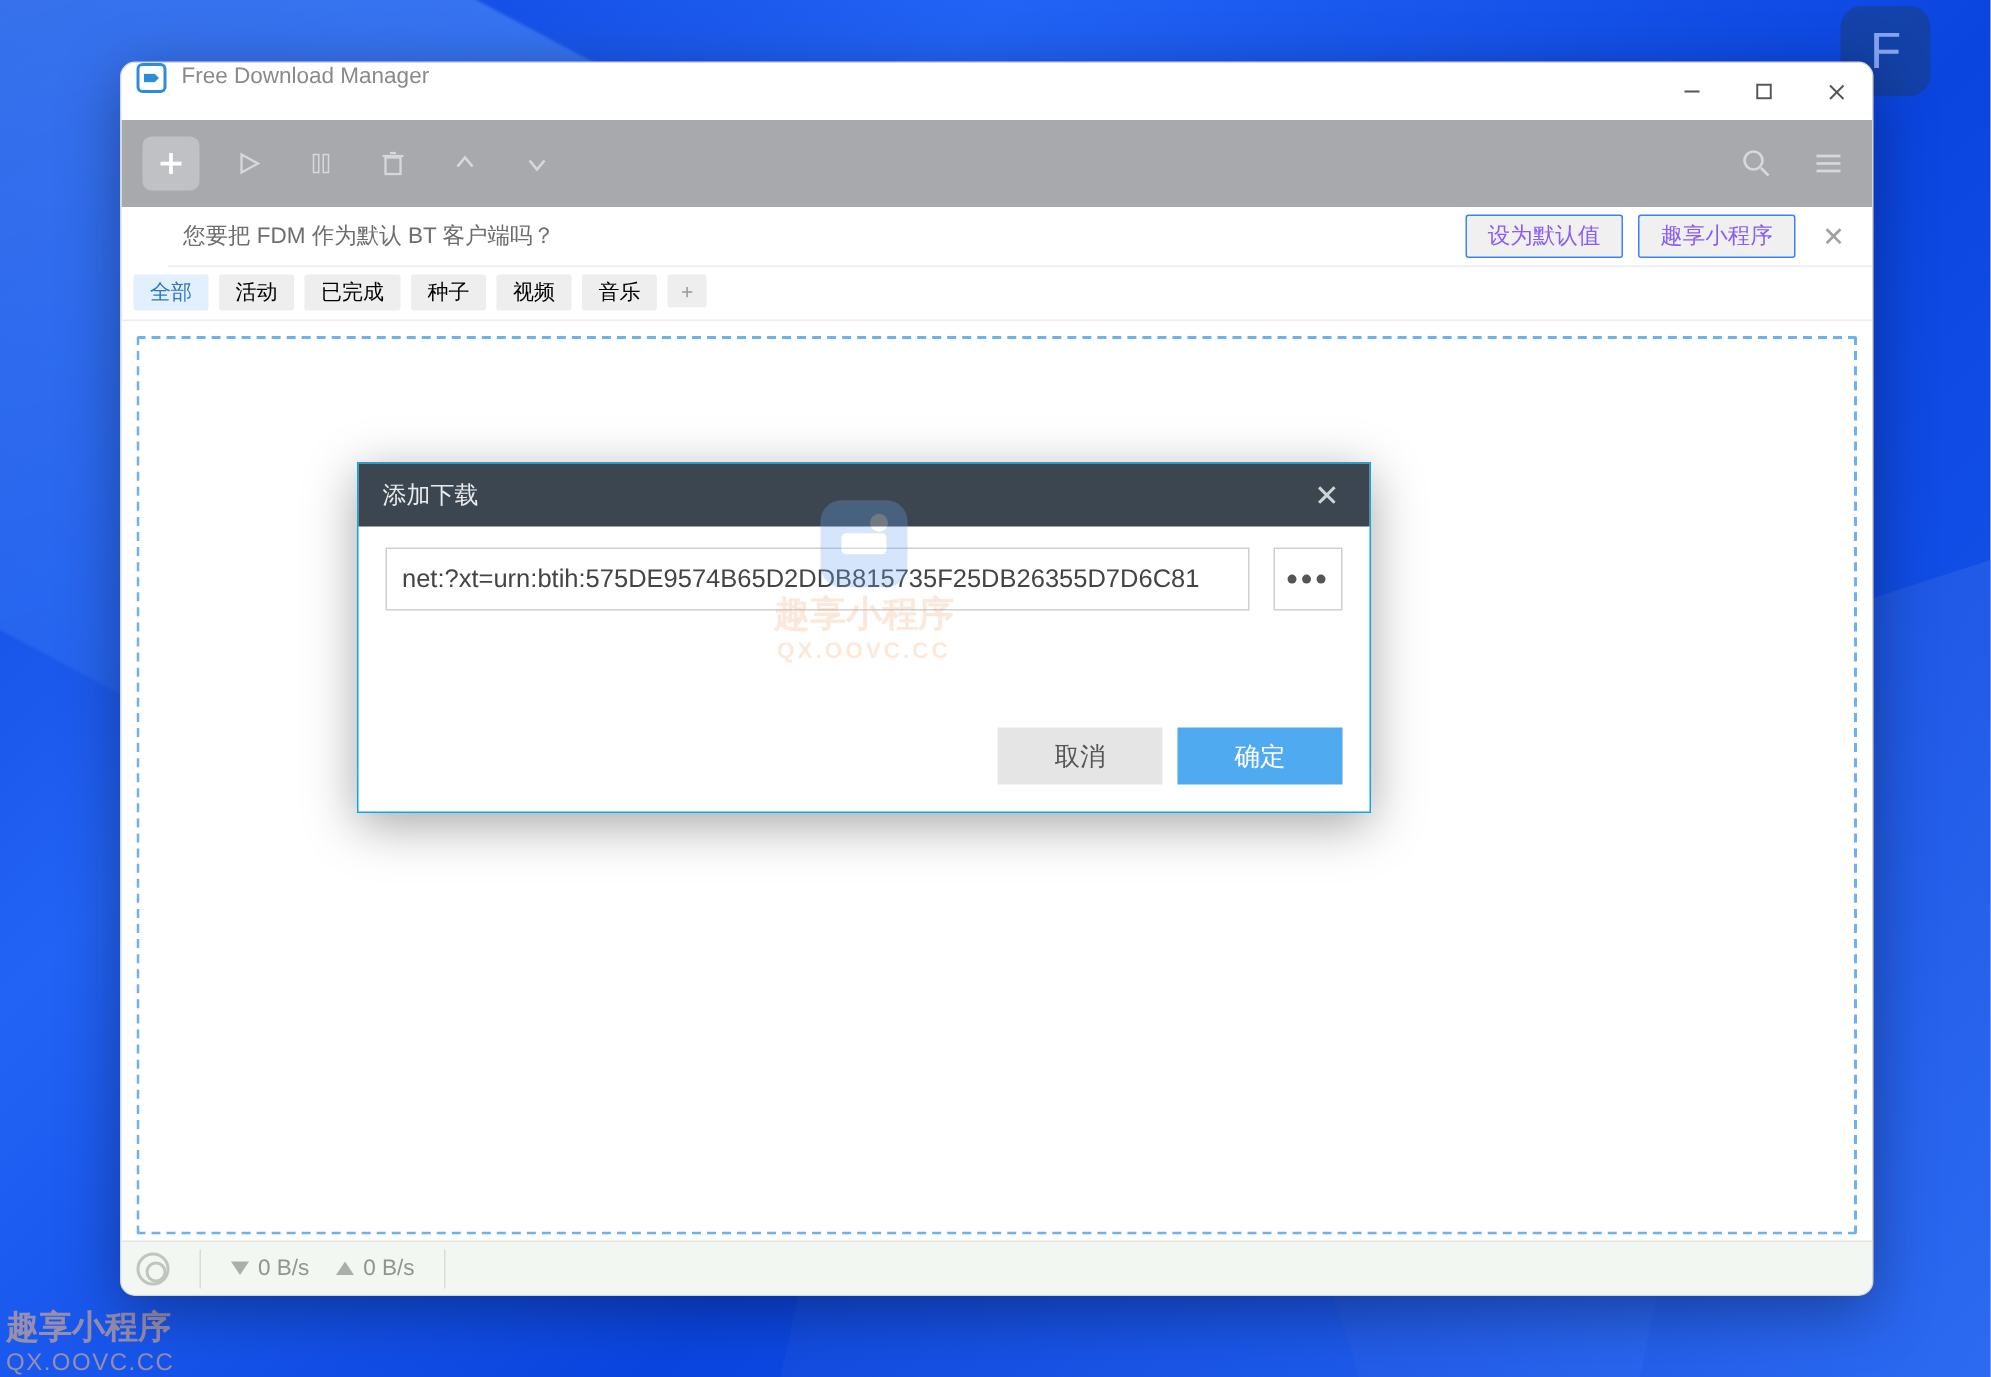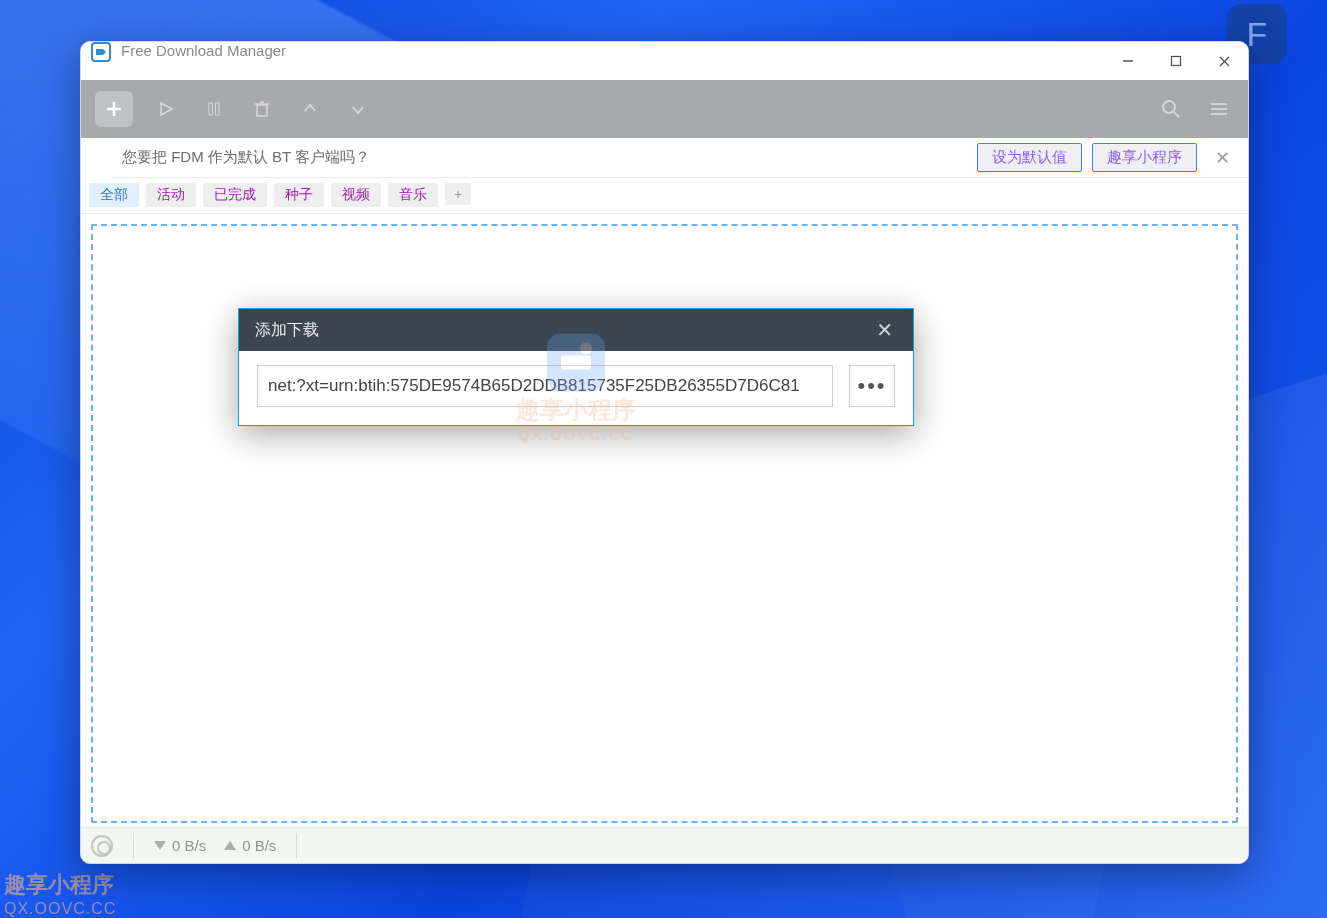--- a/index.html
+++ b/index.html
@@ -37,21 +37,21 @@
   .tool-icon { width:30px; height:30px; display:flex; align-items:center; justify-content:center; opacity:.55;}
   .tool-icon svg{stroke:#fff; fill:none;}
   .toolbar .spacer{flex:1;}
 
   .notifybar { height:40px; background:#fff; border-bottom:1px solid #ececec; display:flex; align-items:center; padding:0 10px; gap:10px;margin-left:31px;}
   .notifybar .msg { color:#6d6d6d; font-size:15px; flex:1;}
   .nbtn { background:#f0f0f0; border:1px solid #3b82f6; padding:4px 14px; font-size:15px; color:#8b5cf6; border-radius:2px; cursor:pointer;}
   .nclose { color:#a0a0a0; font-size:18px; padding:0 8px; cursor:pointer;}
 
   .tabsrow { height:36px; display:flex; align-items:flex-start; padding:5px 8px 0 8px; gap:7px; border-bottom:1px solid #ececec;}
-  .ftab { background:#eeeeee; color:#a21caf; font-size:14px; padding:3px 11px; border-radius:2px; cursor:pointer;}
+  .ftab { background:#eeeeee; color:#000000; font-size:14px; padding:3px 11px; border-radius:2px; cursor:pointer;}
   .ftab.active { background:#e2effc; color:#2d77c2; }
   .ftab.add { padding:3px 9px; color:#9a9a9a;}
 
   .content { flex:1; position:relative; padding:10px 10px 4px 10px;}
   .dropzone { position:absolute; inset:10px 10px 4px 10px; border:2px dashed #6db2ee; border-radius:2px;}
 
   .statusbar { height:36px; background:#f3f7f1; border-top:1px solid #e3e7e1; display:flex; align-items:center; padding:0 10px; gap:18px; color:#8f9590; font-size:15px;}
   .statusbar .snail{ width:22px; height:22px; border:2px solid #bfc5bf; border-radius:50%; position:relative;}
   .statusbar .snail::after{content:""; position:absolute; left:4px; top:4px; width:10px; height:10px; border:2px solid #bfc5bf; border-radius:50%;}
   .stat { display:flex; align-items:center; gap:6px;}
@@ -217,13 +217,17 @@
     <div class="wm-center">
       <div class="wlogo"></div>
       <div class="wt">趣享小程序</div>
       <div class="wu">QX.OOVC.CC</div>
     </div>
     <div class="inputrow">
       <input class="url-input" type="text" value="net:?xt=urn:btih:575DE9574B65D2DDB815735F25DB26355D7D6C81" style="">
       <button class="dots-btn">•••</button>
     </div>
   </div>
+  <div class="dlg-foot">
+    <button class="btn btn-cancel">取消</button>
+    <button class="btn btn-ok">确定</button>
+  </div>
 </div>
 
 </body></html>

